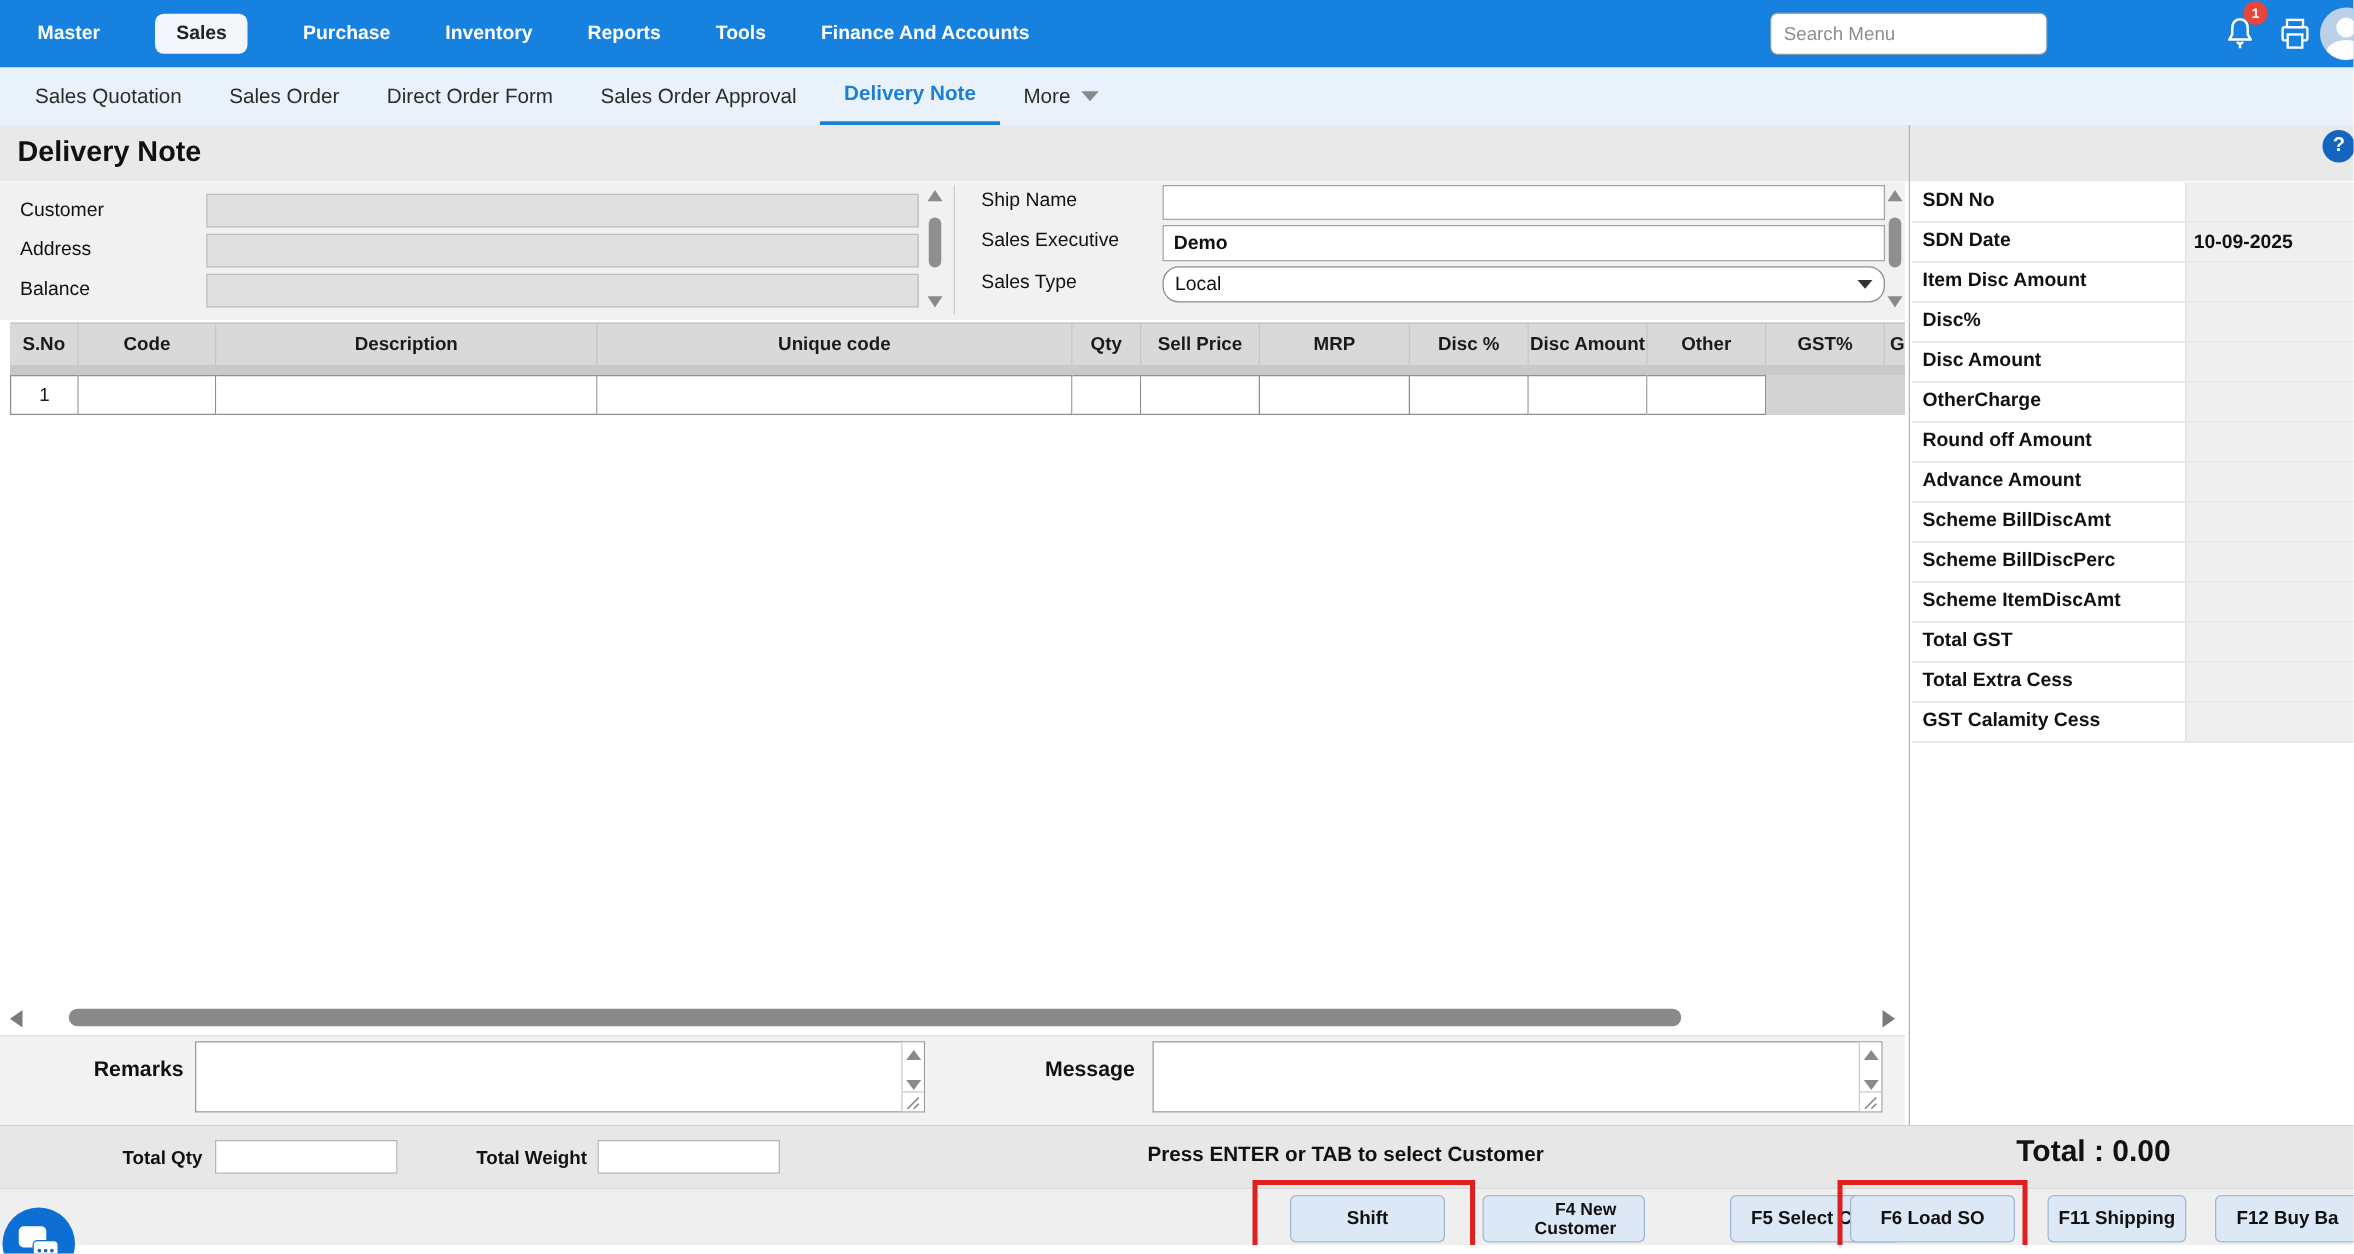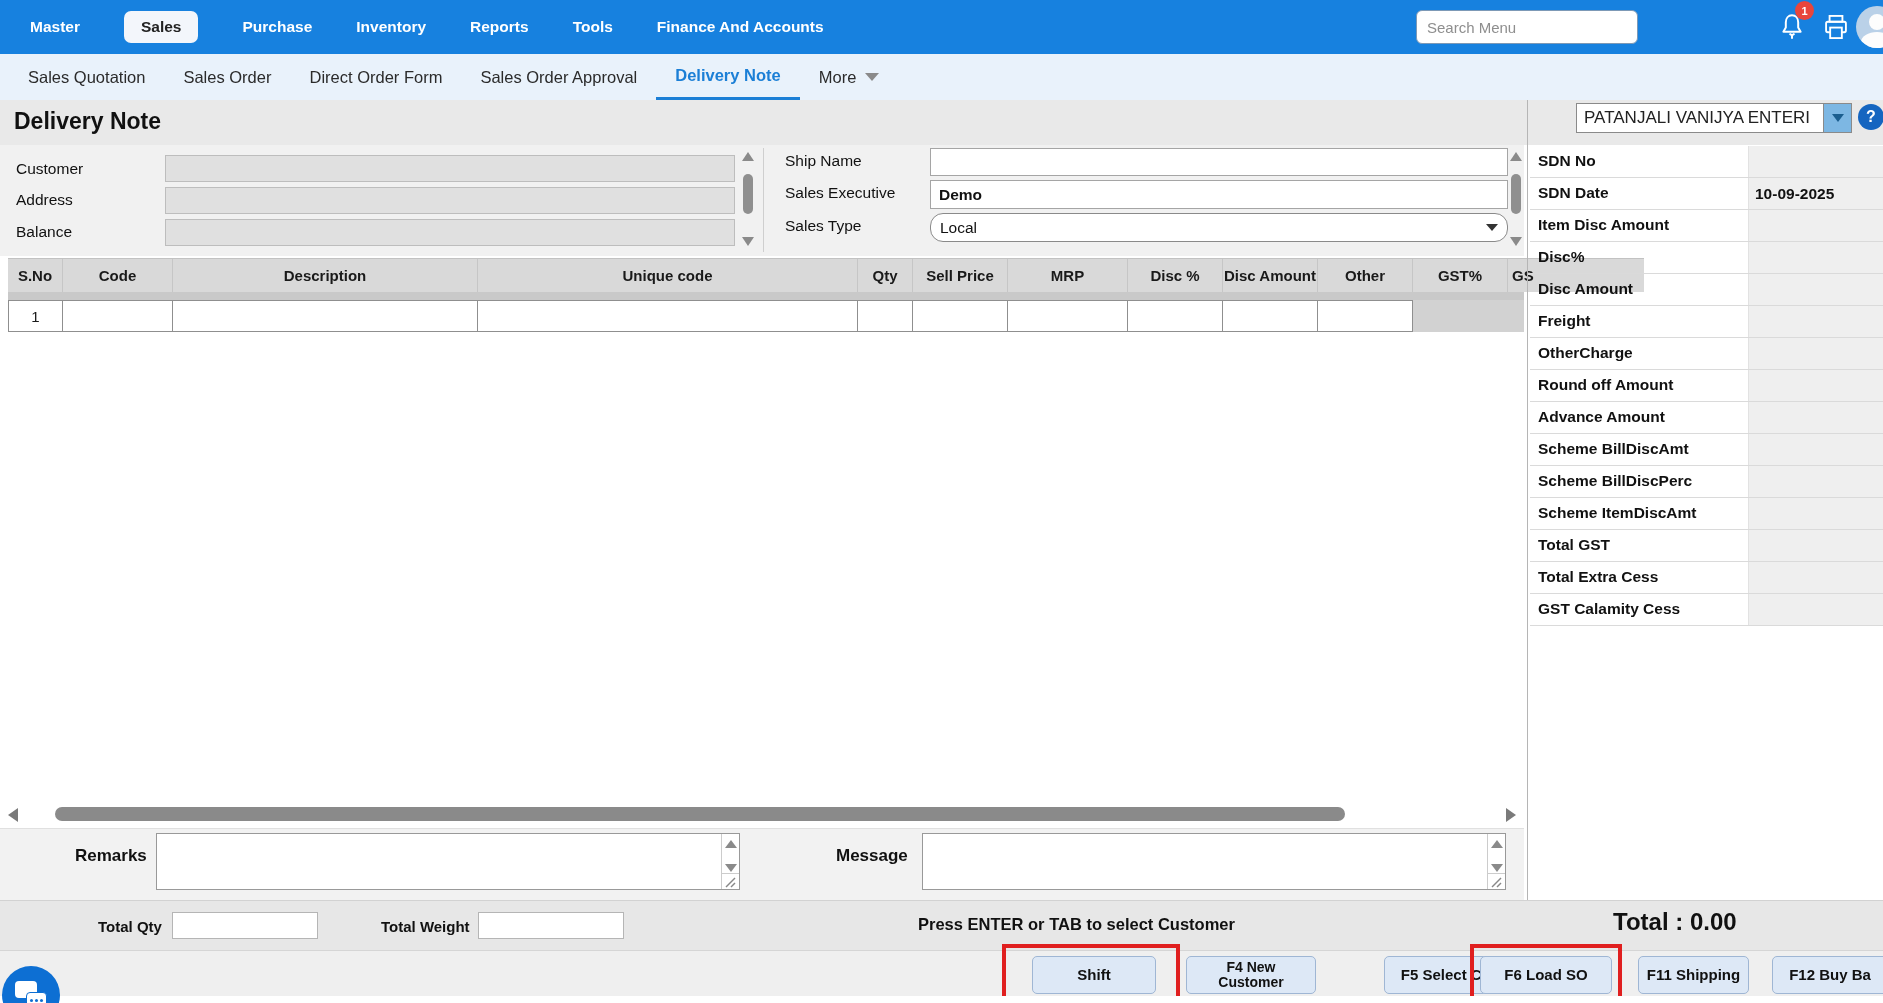--- a/index.html
+++ b/index.html
@@ -53,21 +53,21 @@
                  font-family:"Liberation Sans", sans-serif; outline:none; color:#111; }
   .vscroll { position:absolute; width:16px; }
   .vscroll .tri-up { position:absolute; left:2px; top:2px; width:0; height:0; border-left:6px solid transparent; border-right:6px solid transparent; border-bottom:9px solid #8a8a8a; }
   .vscroll .tri-dn { position:absolute; left:2px; bottom:2px; width:0; height:0; border-left:6px solid transparent; border-right:6px solid transparent; border-top:9px solid #8a8a8a; }
   .vscroll .thumb { position:absolute; left:3px; top:24px; width:10px; height:40px; background:#8f8f8f; border-radius:6px; cursor:grab; }
   .col-divider { position:absolute; left:763px; top:148px; width:1px; height:104px; background:#cfcfcf; }
   .select-box { position:absolute; background:#fff; border:1px solid #8a8a8a; display:flex; align-items:center; cursor:pointer; }
   .select-box .val { flex:1; font-size:15.5px; padding-left:9px; color:#111; }
   .select-box .tri { width:0; height:0; border-left:6px solid transparent; border-right:6px solid transparent; border-top:7px solid #333; margin-right:9px; }
   
-  .thead { position:absolute; left:8px; top:258px; width:1636px; height:34px; display:flex;
+  .thead { position:absolute; left:8px; top:258px; width:1516px; height:34px; display:flex;
            background:#d9d9d9; border-top:1px solid #c2c2c2; }
   .th { display:flex; align-items:center; justify-content:center; font-size:15px; font-weight:700;
         border-right:1px solid #c6c6c6; white-space:nowrap; overflow:hidden; }
   .thead-strip { position:absolute; left:8px; top:292px; width:1516px; height:8px; background:#c9c9c9; }
   .trow { position:absolute; left:8px; top:300px; width:1516px; height:32px; display:flex; }
   .td { background:#fff; border:1px solid #8f8f8f; border-left:none; display:flex; align-items:center; justify-content:center;
         font-size:15px; cursor:text; }
   .td.first { border-left:1px solid #8f8f8f; }
   .td-filler { flex:1; background:#d2d2d2; }
   
@@ -155,26 +155,20 @@
     <div class="sub-item">Sales Order Approval</div>
     <div class="sub-item active">Delivery Note</div>
     <div class="sub-item">
       <span>More</span>
       <span class="chev-down"></span>
     </div>
   </div>
 
   <div class="titleband"></div>
   <div class="page-title">Delivery Note</div>
-  <div class="company-box">
-    <div class="company-text">PATANJALI VANIJYA ENTERI</div>
-    <div class="company-btn">
-        <span class="tri"></span>
-      </div>
-  </div>
   <div class="help-circle">?</div>
 
   <div class="formband"></div>
   <div class="flabel" style="left:16px; top:160px;">Customer</div>
   <div class="flabel" style="left:16px; top:191px;">Address</div>
   <div class="flabel" style="left:16px; top:223px;">Balance</div>
   <div class="gray-input" style="top:155px;"></div>
   <div class="gray-input" style="top:187px;"></div>
   <div class="gray-input" style="top:219px;"></div>
 
@@ -245,24 +239,20 @@
     </div>
     <div class="srow">
       <span class="lab">Disc%</span>
       <div class="valcell"></div>
     </div>
     <div class="srow">
       <span class="lab">Disc Amount</span>
       <div class="valcell"></div>
     </div>
     <div class="srow">
-      <span class="lab">Freight</span>
-      <div class="valcell"></div>
-    </div>
-    <div class="srow">
       <span class="lab">OtherCharge</span>
       <div class="valcell"></div>
     </div>
     <div class="srow">
       <span class="lab">Round off Amount</span>
       <div class="valcell"></div>
     </div>
     <div class="srow">
       <span class="lab">Advance Amount</span>
       <div class="valcell"></div>
@@ -326,21 +316,21 @@
   <div class="totalsbar"></div>
   <div class="tb-label" style="left:98px;">Total Qty</div>
   <input class="tb-input" style="left: 172px; width: 146px;">
   <div class="tb-label" style="left:381px;">Total Weight</div>
   <input class="tb-input" style="left: 478px; width: 146px;">
   <div class="hint">Press ENTER or TAB to select Customer</div>
   <div class="grand-total"><span>Total : </span><span>0.00</span></div>
 
   <div class="buttonsbar"></div>
   <div class="fbtn" style="left:1032px; width:124px;">Shift</div>
-  <div class="fbtn" style="left:1186px; width:130px; font-size:14px; padding:0 22px;">F4 New Customer</div>
+  <div class="fbtn" style="left:1186px; width:130px; font-size:14px; padding:0 22px;text-align:right;">F4 New Customer</div>
   <div class="fbtn" style="left:1384px; width:137px;">F5 Select Cust</div>
   <div class="fbtn" style="left:1480px; width:132px;">F6 Load SO</div>
   <div class="fbtn" style="left:1638px; width:111px;">F11 Shipping</div>
   <div class="fbtn" style="left:1772px; width:116px;">F12 Buy Ba</div>
   <div class="red-rect" style="left:1002px; width:178px;"></div>
   <div class="red-rect" style="left:1470px; width:152px;"></div>
   <div class="whitefoot"></div>
 
   <div class="chat">
     <div class="b1"></div>

